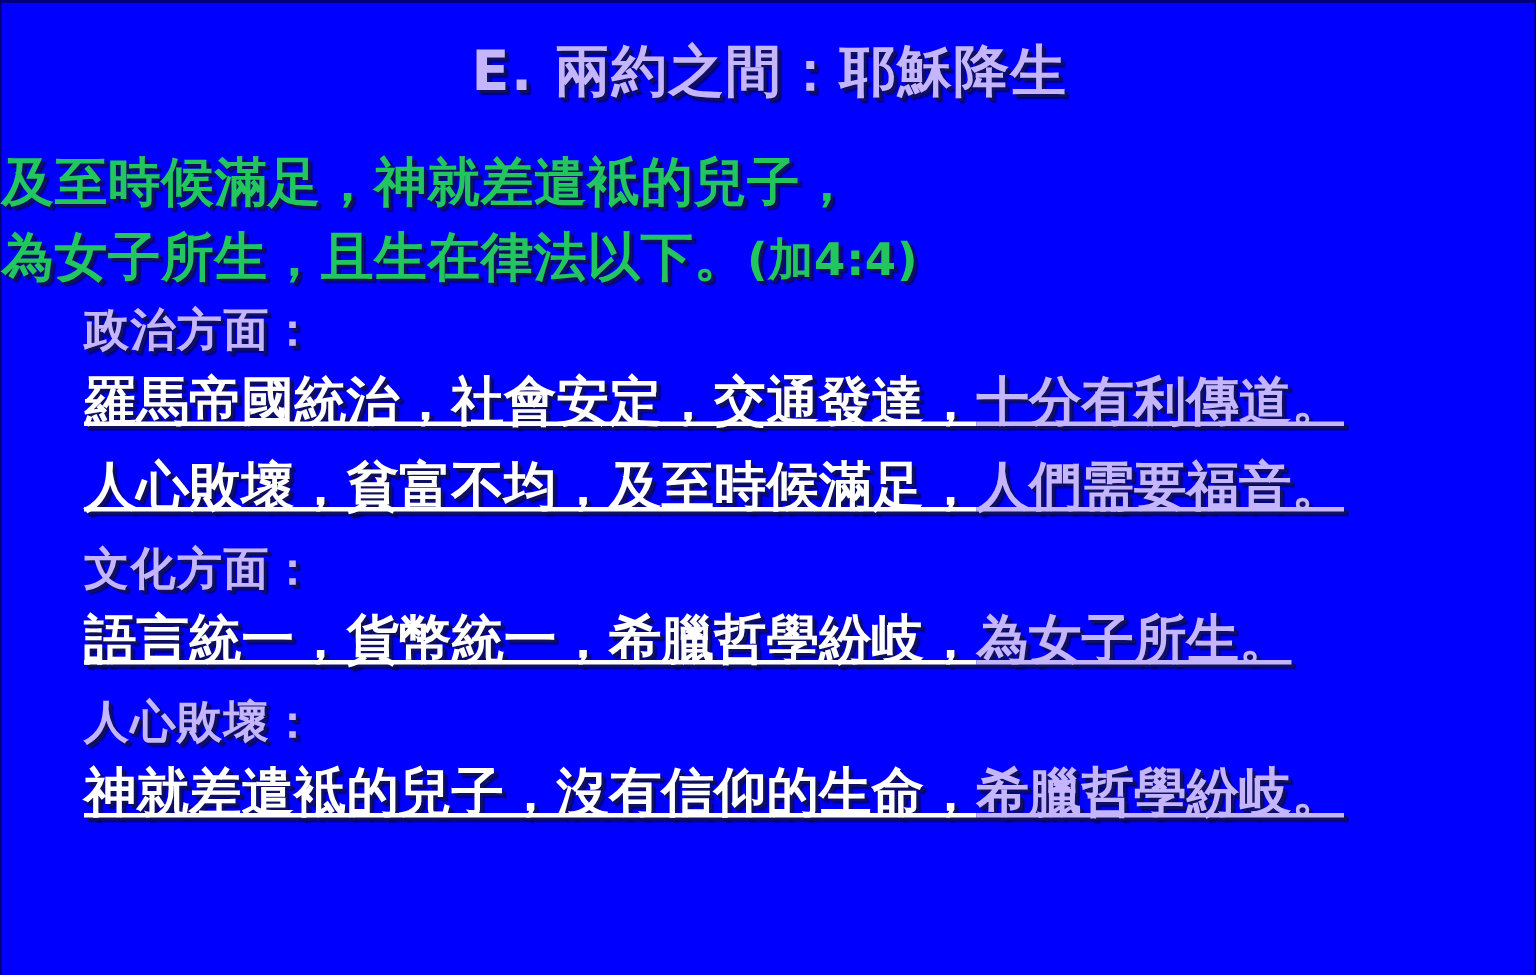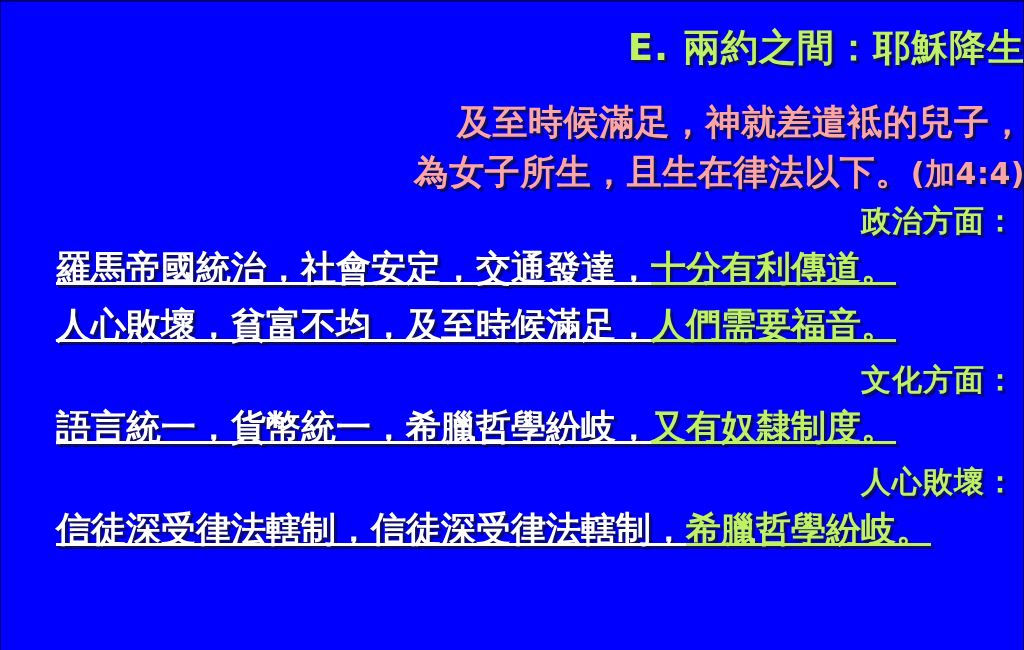--- a/index.html
+++ b/index.html
@@ -17,22 +17,21 @@
     position: relative;
     width: 1024px;
     height: 650px;
     background: #0000fe;
     box-sizing: border-box;
     border-top: 2px solid #00007a;
     border-left: 1px solid #00007a;
     border-right: 1px solid #00007a;
   }
   .yellow {
-    color: #bef264;
-    text-align: right;
+    color: #c4b5fd;
   }
   .white {
     color: #ffffff;
   }
   .shadow {
     text-shadow: 2px 2px 0 #101060, 3px 3px 1px rgba(0,0,40,0.55);
   }
 
   
   #title-block {
@@ -48,22 +47,22 @@
     letter-spacing: 1px;
     line-height: 1.1;
   }
 
   
   #verse-block {
     position: absolute;
     top: 96px;
     left: 0;
     width: 1024px;
-    text-align: right;
-    color: #fca5a5;
+    text-align: left;
+    color: #22c55e;
   }
   #verse-block .verse-line {
     font-size: 35px;
     font-weight: bold;
     line-height: 1.42;
     letter-spacing: 0.5px;
     white-space: nowrap;
   }
   #verse-block .ref {
     font-size: 30px;
@@ -120,22 +119,22 @@
       <div class="section-heading yellow shadow">政治方面：</div>
       <div class="section-body shadow"><span class="part white">羅馬帝國統治，社會安定，交通發達，</span><span class="part yellow">十分有利傳道。</span></div>
     </div>
 
     <div class="section">
       <div class="section-body shadow"><span class="part white">人心敗壞，貧富不均，及至時候滿足，</span><span class="part yellow">人們需要福音。</span></div>
     </div>
 
     <div class="section">
       <div class="section-heading yellow shadow">文化方面：</div>
-      <div class="section-body shadow"><span class="part white">語言統一，貨幣統一，希臘哲學紛岐，</span><span class="part yellow">又有奴隸制度。</span></div>
+      <div class="section-body shadow"><span class="part white">語言統一，貨幣統一，希臘哲學紛岐，</span><span class="part yellow">為女子所生。</span></div>
     </div>
 
     <div class="section">
       <div class="section-heading yellow shadow">人心敗壞：</div>
-      <div class="section-body shadow"><span class="part white">信徒深受律法轄制，信徒深受律法轄制，</span><span class="part yellow">希臘哲學紛岐。</span></div>
+      <div class="section-body shadow"><span class="part white">神就差遣袛的兒子，沒有信仰的生命，</span><span class="part yellow">希臘哲學紛岐。</span></div>
     </div>
 
   </div>
 </div>
 
 </body></html>

